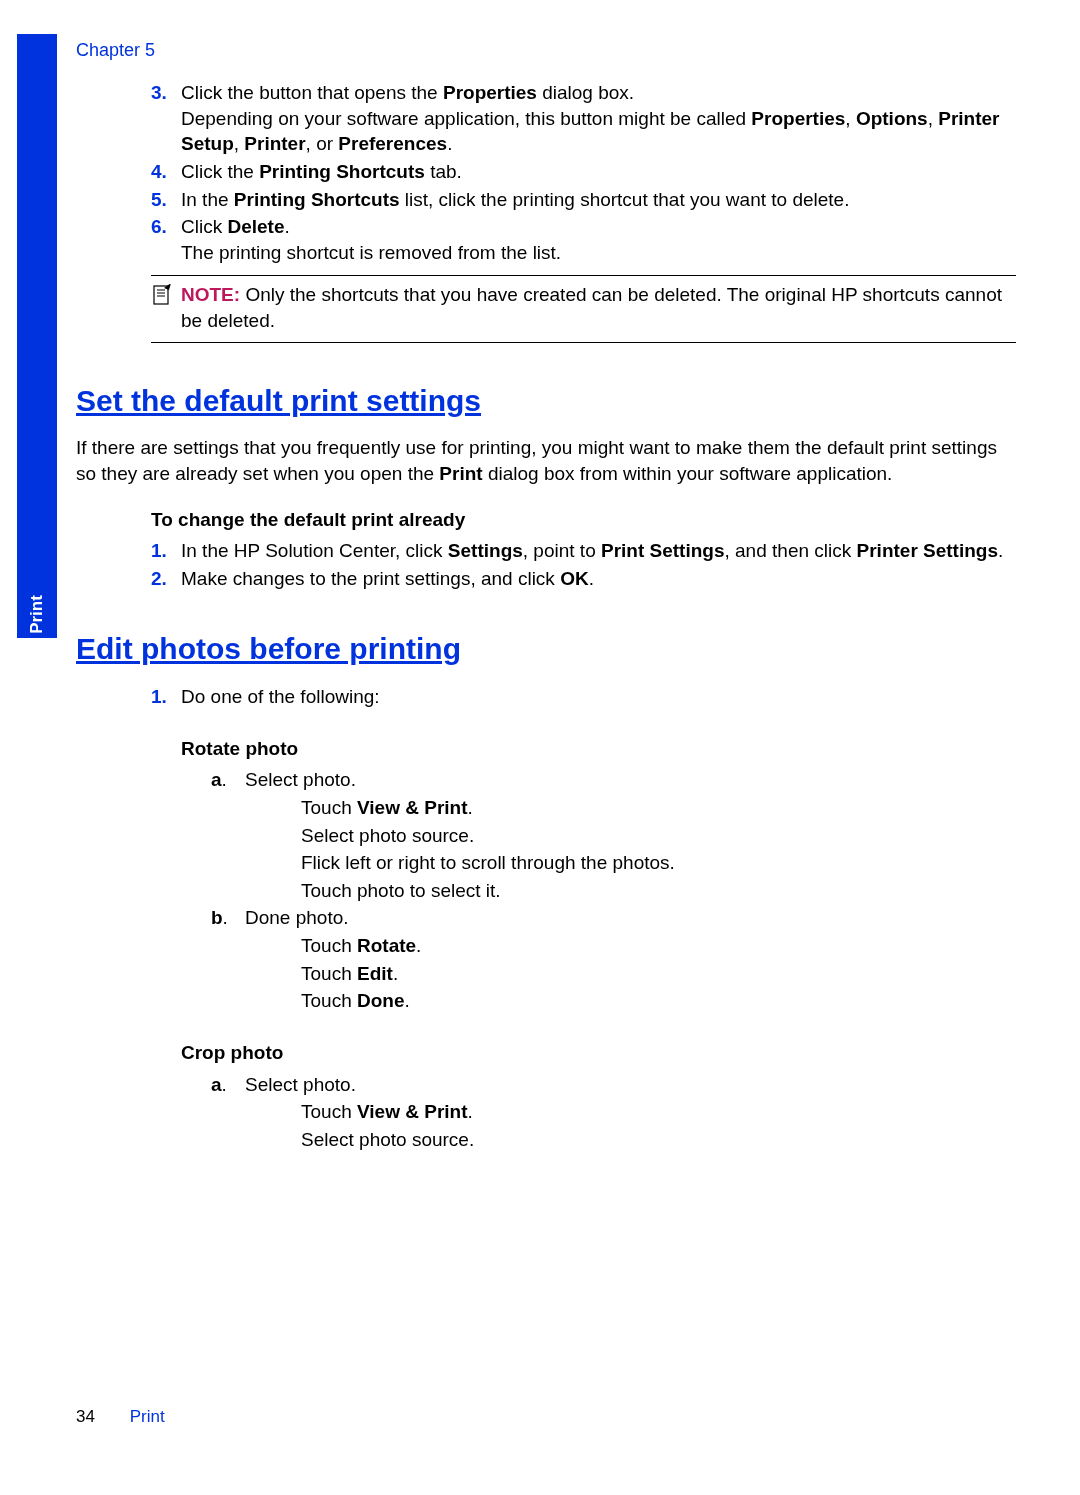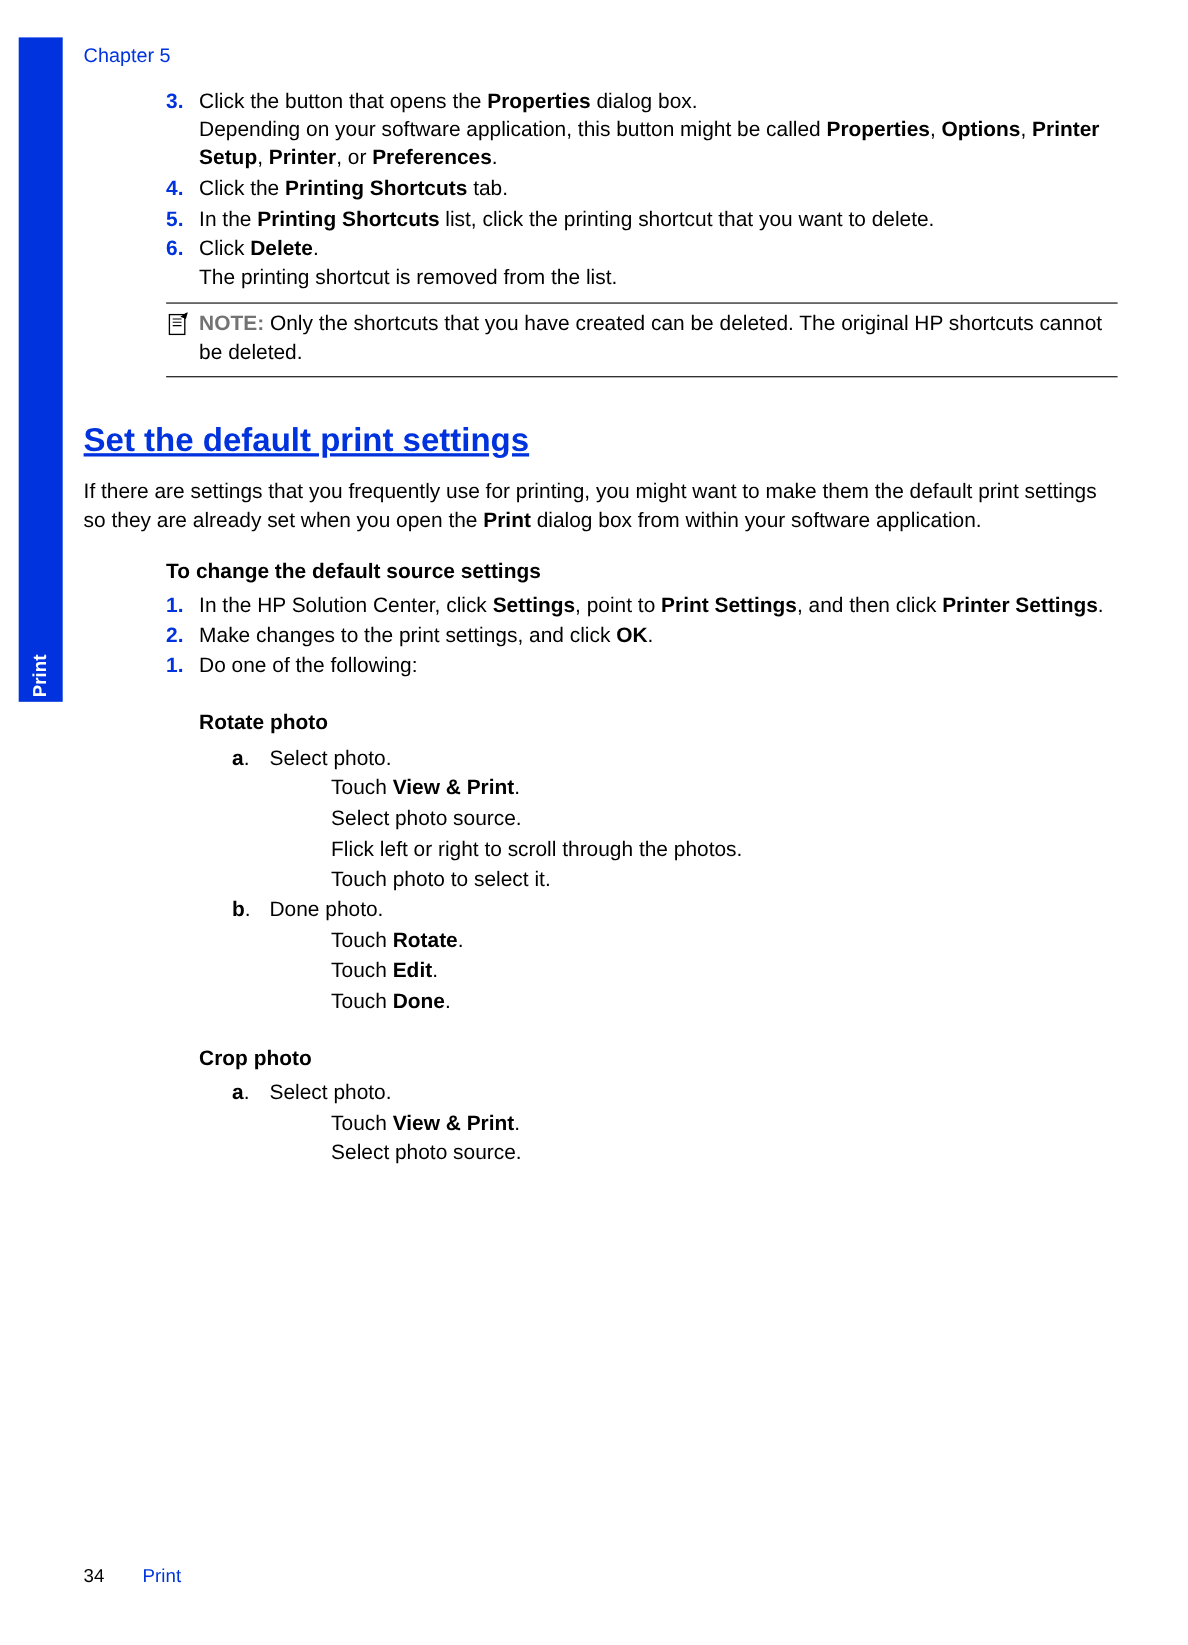--- a/index.html
+++ b/index.html
@@ -61,37 +61,37 @@
       border-bottom: 1.5px solid #000;
       padding: 6px 0 8px 0;
       position: relative;
     }
     .note-icon {
       position: absolute;
       left: 0;
       top: 8px;
     }
     .note-text { padding-left: 30px; }
-    .note-label { color: #737373; font-weight: bold; }
+    .note-label { color: #be185d; font-weight: bold; }
     h2 {
       color: #0033dd;
       font-size: 30px;
       font-weight: bold;
       margin-top: 38px;
       margin-bottom: 14px;
       text-decoration: underline;
     }
     .intro { margin-bottom: 20px; }
     .sub-heading { font-weight: bold; margin-left: 75px; margin-bottom: 6px; margin-top: 20px; }
     .inner-heading { font-weight: bold; margin-bottom: 6px; margin-top: 26px; }
     .letter-block { margin-left: 30px; }
     .footer {
       position: absolute;
       left: 76px;
-      bottom: 50px;
+      bottom: 66px;
       font-size: 17px;
     }
     .footer .pnum { color: #000; margin-right: 30px; }
     .footer .ptitle { color: #0033dd; }
     b { font-weight: bold; }
   </style>
 </head>
 <body>
 
 <div class="blue-tab">
@@ -136,32 +136,33 @@
     <div class="note-text">
       <span class="note-label">NOTE:</span>
       <span>Only the shortcuts that you have created can be deleted. The original HP shortcuts cannot be deleted.</span>
     </div>
   </div>
 
   <h2>Set the default print settings</h2>
   <p class="intro">
     <span>If there are settings that you frequently use for printing, you might want to make them the default print settings so they are already set when you open the </span><b>Print</b><span> dialog box from within your software application.</span>
   </p>
-  <p class="sub-heading">To change the default source settings</p>
+  <p class="sub-heading">To change the default print already</p>
   <ul class="ol-num ol-num-indent">
     <li>
       <span class="num">1.</span>
       <span>In the HP Solution Center, click </span><b>Settings</b><span>, point to </span><b>Print Settings</b><span>, and then click </span><b>Printer Settings</b><span>.</span>
     </li>
     <li>
       <span class="num">2.</span>
       <span>Make changes to the print settings, and click </span><b>OK</b><span>.</span>
     </li>
   </ul>
 
+  <h2>Edit photos before printing</h2>
   <ul class="ol-num ol-num-indent">
     <li>
       <span class="num">1.</span>
       <span>Do one of the following:</span>
 
       <p class="inner-heading">Rotate photo</p>
       <ul class="ol-letter letter-block">
         <li>
           <span class="letter"><span>a</span><span style="font-weight:normal">.</span></span>
           <span>Select photo.</span>

